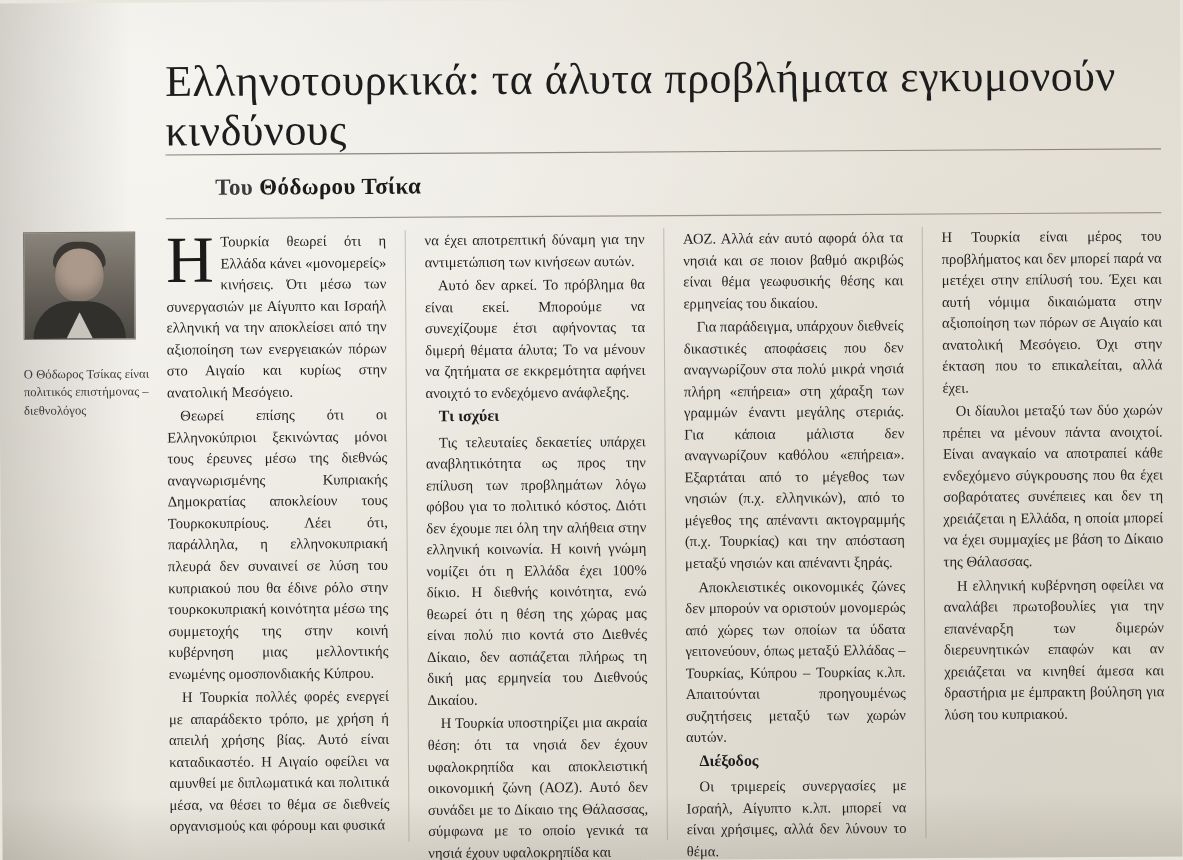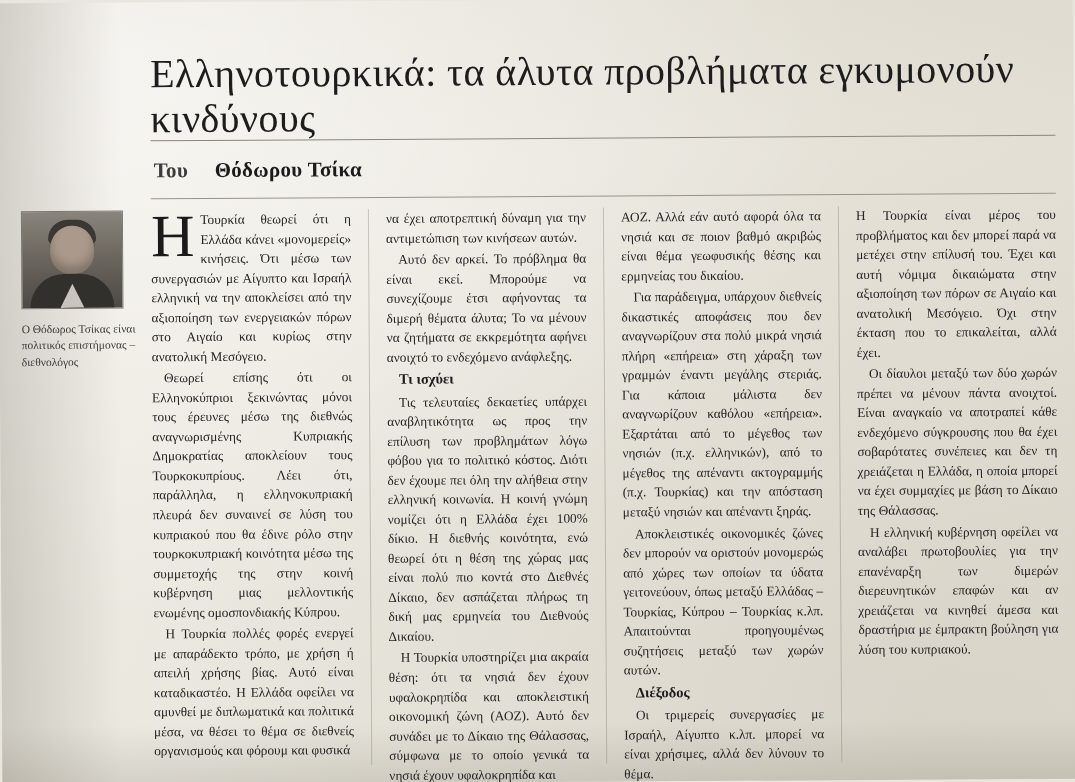--- a/index.html
+++ b/index.html
@@ -75,24 +75,24 @@
     left: 155px;
     top: 156px;
     font-family: "Liberation Serif", serif;
     font-size: 21px;
     font-weight: bold;
     color: #2a2a2a;
     letter-spacing: 0.3px;
   }
   .byline .kicker {
     color: #3c3c3c;
+    margin-left: 42px;
   }
   .byline .name {
     color: #1b1b1b;
-    margin-left: 21px;
   }
   .rule-byline {
     position: absolute;
     left: 152px;
     top: 196px;
     width: 905px;
     height: 1px;
     background: #9a9487;
   }
 
@@ -137,21 +137,21 @@
     background: #2f2c27;
   }
   .author-photo .shirt {
     position: absolute;
     left: 38px; bottom: 0;
     width: 24px; height: 24px;
     background: #cfc8bb;
     clip-path: polygon(50% 0, 100% 100%, 0 100%);
   }
   .author-caption {
-    margin-top: 12px;
+    margin-top: 24px;
     font-size: 11.5px;
     line-height: 1.42;
     color: #3a3a3a;
     font-family: "Liberation Serif", serif;
   }
 
   
   .cols {
     position: absolute;
     left: 152px;
@@ -230,21 +230,21 @@
   </div>
 
   <div class="cols">
     <div class="col-rule cr1"></div>
     <div class="col-rule cr2"></div>
     <div class="col-rule cr3"></div>
 
     <div class="col">
       <p class="noindent"><span class="dropcap">Η</span><span>Τουρκία θεωρεί ότι η Ελλάδα κάνει «μονομερείς» κινήσεις. Ότι μέσω των συνεργασιών με Αίγυπτο και Ισραήλ ελληνική να την αποκλείσει από την αξιοποίηση των ενεργειακών πόρων στο Αιγαίο και κυρίως στην ανατολική Μεσόγειο.</span></p>
       <p>Θεωρεί επίσης ότι οι Ελληνοκύπριοι ξεκινώντας μόνοι τους έρευνες μέσω της διεθνώς αναγνωρισμένης Κυπριακής Δημοκρατίας αποκλείουν τους Τουρκοκυπρίους. Λέει ότι, παράλληλα, η ελληνοκυπριακή πλευρά δεν συναινεί σε λύση του κυπριακού που θα έδινε ρόλο στην τουρκοκυπριακή κοινότητα μέσω της συμμετοχής της στην κοινή κυβέρνηση μιας μελλοντικής ενωμένης ομοσπονδιακής Κύπρου.</p>
-      <p>Η Τουρκία πολλές φορές ενεργεί με απαράδεκτο τρόπο, με χρήση ή απειλή χρήσης βίας. Αυτό είναι καταδικαστέο. Η Ελλάδα οφείλει να αμυνθεί με διπλωματικά και πολιτικά μέσα, να θέσει το θέμα σε διεθνείς οργανισμούς και φόρουμ και φυσικά</p>
+      <p>Η Τουρκία πολλές φορές ενεργεί με απαράδεκτο τρόπο, με χρήση ή απειλή χρήσης βίας. Αυτό είναι καταδικαστέο. Η Αιγαίο οφείλει να αμυνθεί με διπλωματικά και πολιτικά μέσα, να θέσει το θέμα σε διεθνείς οργανισμούς και φόρουμ και φυσικά</p>
     </div>
 
     <div class="col">
       <p class="noindent">να έχει αποτρεπτική δύναμη για την αντιμετώπιση των κινήσεων αυτών.</p>
       <p>Αυτό δεν αρκεί. Το πρόβλημα θα είναι εκεί. Μπορούμε να συνεχίζουμε έτσι αφήνοντας τα διμερή θέματα άλυτα; Το να μένουν να ζητήματα σε εκκρεμότητα αφήνει ανοιχτό το ενδεχόμενο ανάφλεξης.</p>
       <p class="subhead">Τι ισχύει</p>
       <p>Τις τελευταίες δεκαετίες υπάρχει αναβλητικότητα ως προς την επίλυση των προβλημάτων λόγω φόβου για το πολιτικό κόστος. Διότι δεν έχουμε πει όλη την αλήθεια στην ελληνική κοινωνία. Η κοινή γνώμη νομίζει ότι η Ελλάδα έχει 100% δίκιο. Η διεθνής κοινότητα, ενώ θεωρεί ότι η θέση της χώρας μας είναι πολύ πιο κοντά στο Διεθνές Δίκαιο, δεν ασπάζεται πλήρως τη δική μας ερμηνεία του Διεθνούς Δικαίου.</p>
       <p>Η Τουρκία υποστηρίζει μια ακραία θέση: ότι τα νησιά δεν έχουν υφαλοκρηπίδα και αποκλειστική οικονομική ζώνη (ΑΟΖ). Αυτό δεν συνάδει με το Δίκαιο της Θάλασσας, σύμφωνα με το οποίο γενικά τα νησιά έχουν υφαλοκρηπίδα και</p>
     </div>
 

